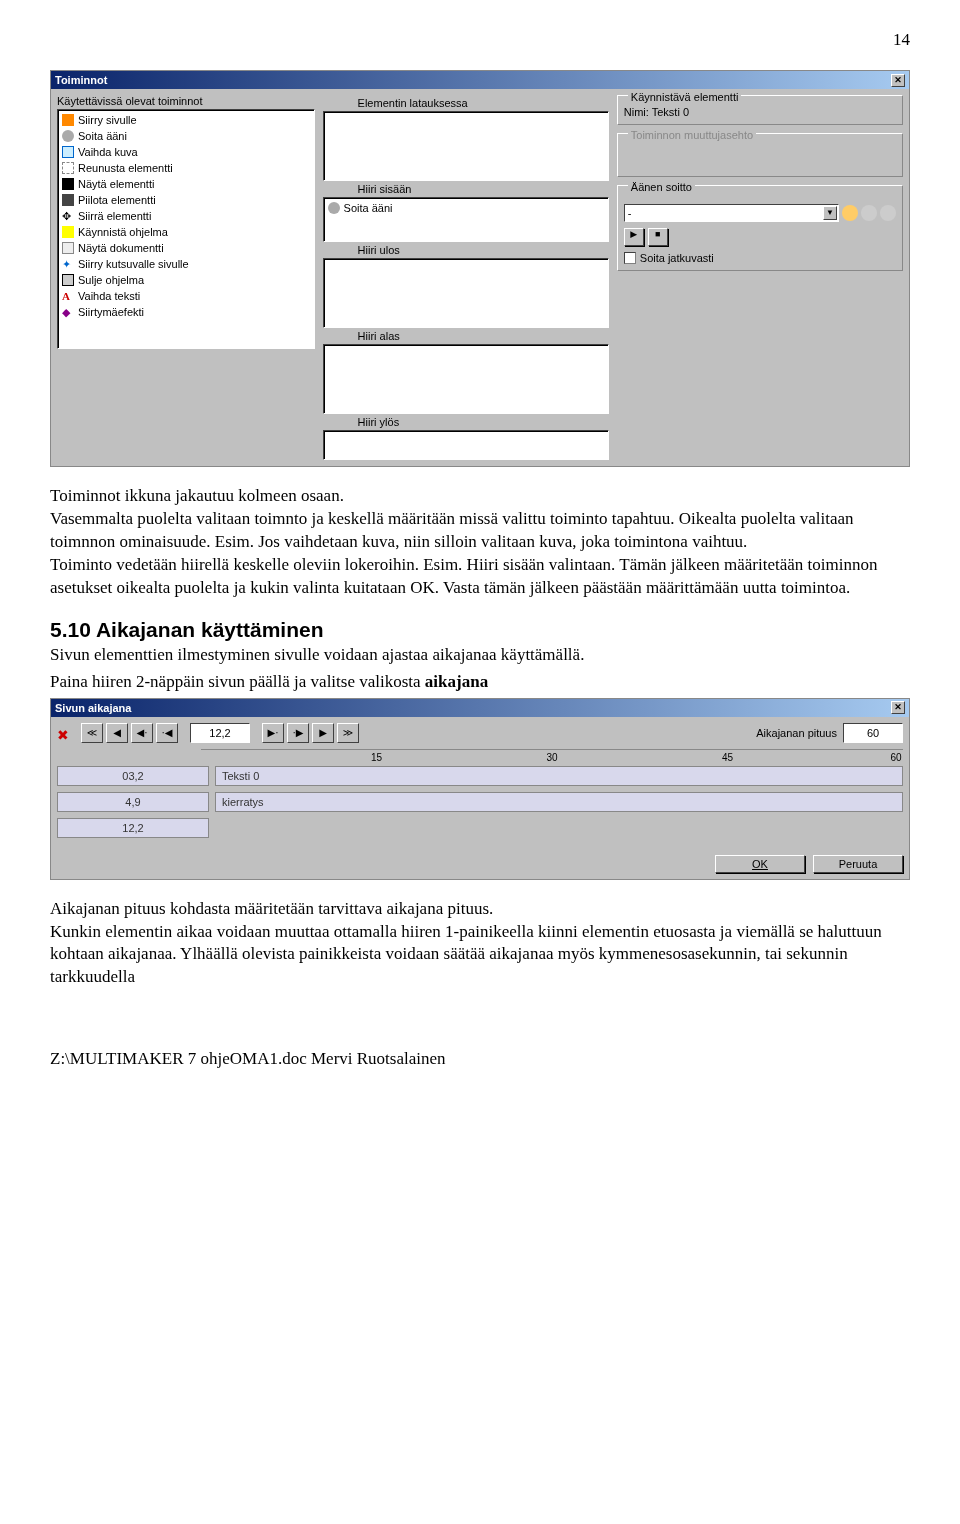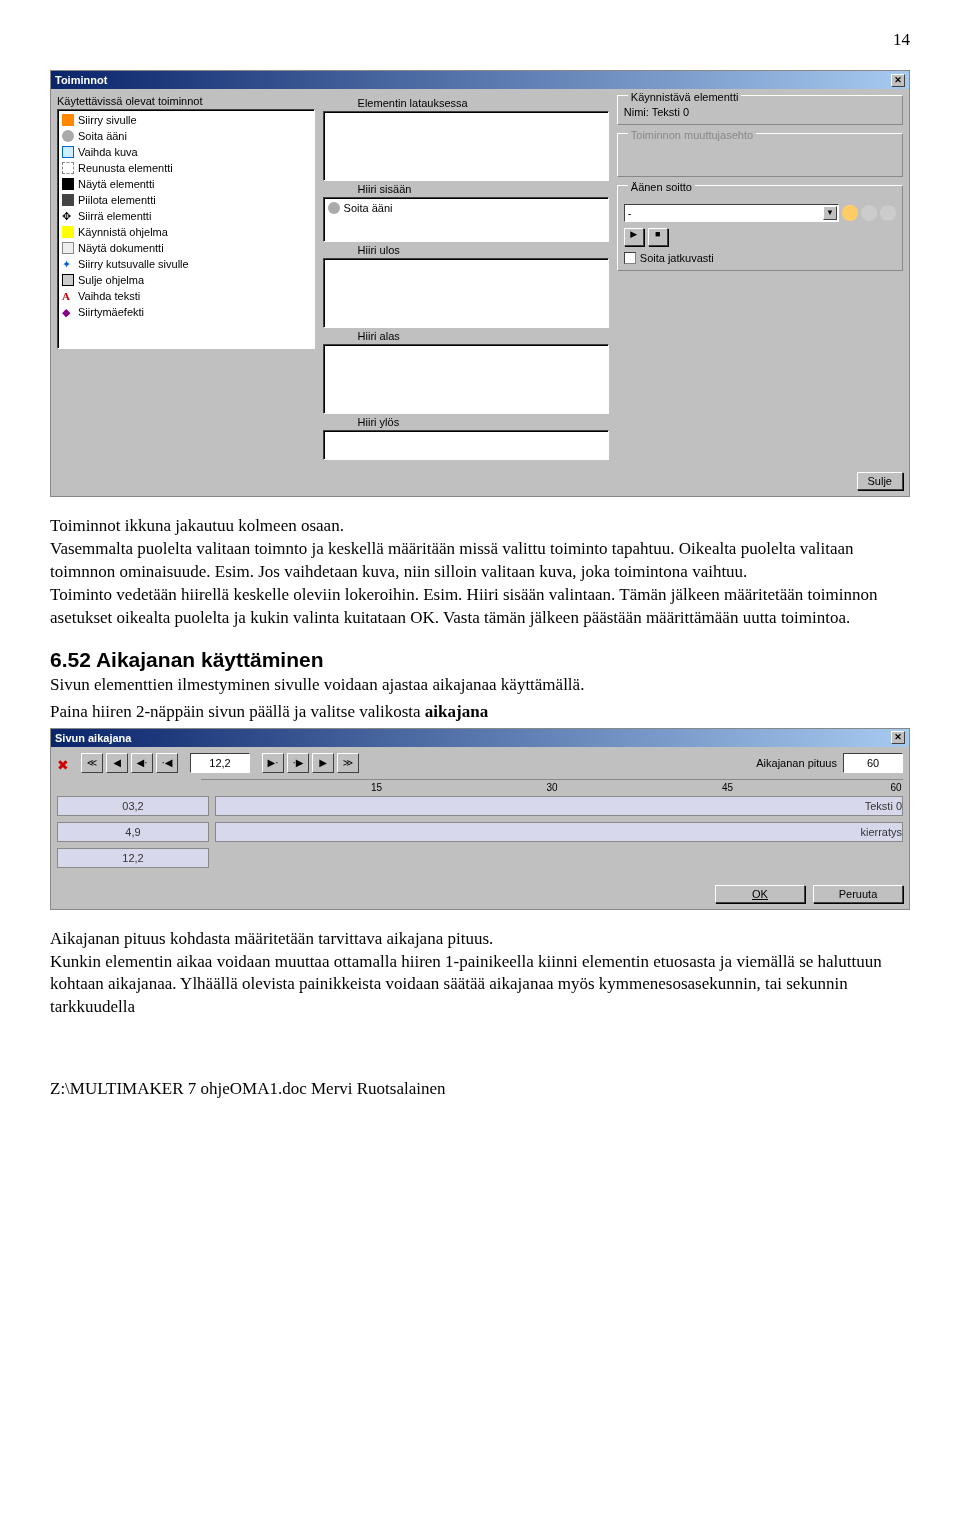--- a/index.html
+++ b/index.html
@@ -103,21 +103,21 @@
   .ruler { position:relative; height:16px; margin:0 6px 0 150px; border-top:1px solid #888;}
   .ruler .tick { position:absolute; top:2px; font-size:10px; transform:translateX(-50%);}
   .tl-rows { padding: 0 6px 6px 6px;}
   .tl-row { display:flex; align-items:center; height:22px; gap:6px; margin-bottom:4px;}
   .tl-time {
     width:152px; height:20px; background:#d8d8ec; color:#333;
     border:1px solid #888; text-align:center; font-size:11px; line-height:18px;
   }
   .tl-bar {
     flex:1; height:20px; background:#d8d8ec; color:#333;
-    border:1px solid #888; font-size:11px; line-height:18px; padding-left:6px;text-align:right;
+    border:1px solid #888; font-size:11px; line-height:18px; padding-left:6px;
   }
   .dlg2-footer { text-align:right; padding:6px; display:flex; justify-content:flex-end; gap:8px;}
   .footer-path { margin-top: 60px; font-size:17px;}
   .sel-item { background:#fff;}
 </style>
 </head>
 <body>
 
 <div class="page-num">14</div>
 
@@ -229,30 +229,27 @@
             <span class="btn small">■</span>
           </div>
           <div class="chk-row">
             <span class="chk"></span>
             <span>Soita jatkuvasti</span>
           </div>
         </div>
       </div>
     </div>
   </div>
-  <div class="dlg-footer">
-    <button class="btn">Sulje</button>
-  </div>
 </div>
 
 <p class="body-text" style="white-space:pre-line">Toiminnot ikkuna jakautuu kolmeen osaan.
 Vasemmalta puolelta valitaan toimnto ja keskellä määritään missä valittu toiminto tapahtuu. Oikealta puolelta valitaan toimnnon ominaisuude. Esim. Jos vaihdetaan kuva, niin silloin valitaan kuva, joka toimintona vaihtuu.
 Toiminto vedetään hiirellä keskelle oleviin lokeroihin. Esim. Hiiri sisään valintaan. Tämän jälkeen määritetään toiminnon asetukset  oikealta puolelta ja kukin valinta kuitataan OK. Vasta tämän jälkeen päästään määrittämään uutta toimintoa.</p>
 
-<h2 class="section">6.52 Aikajanan käyttäminen</h2>
+<h2 class="section">5.10 Aikajanan käyttäminen</h2>
 <p class="intro">Sivun elementtien ilmestyminen sivulle voidaan ajastaa aikajanaa käyttämällä.</p>
 <p class="intro">
   <span>Paina hiiren 2-näppäin sivun päällä ja valitse valikosta </span><span class="bold">aikajana</span>
 </p>
 
 <div class="dialog">
   <div class="titlebar">
     <span>Sivun aikajana</span>
     <span class="closebtn">✕</span>
   </div>

